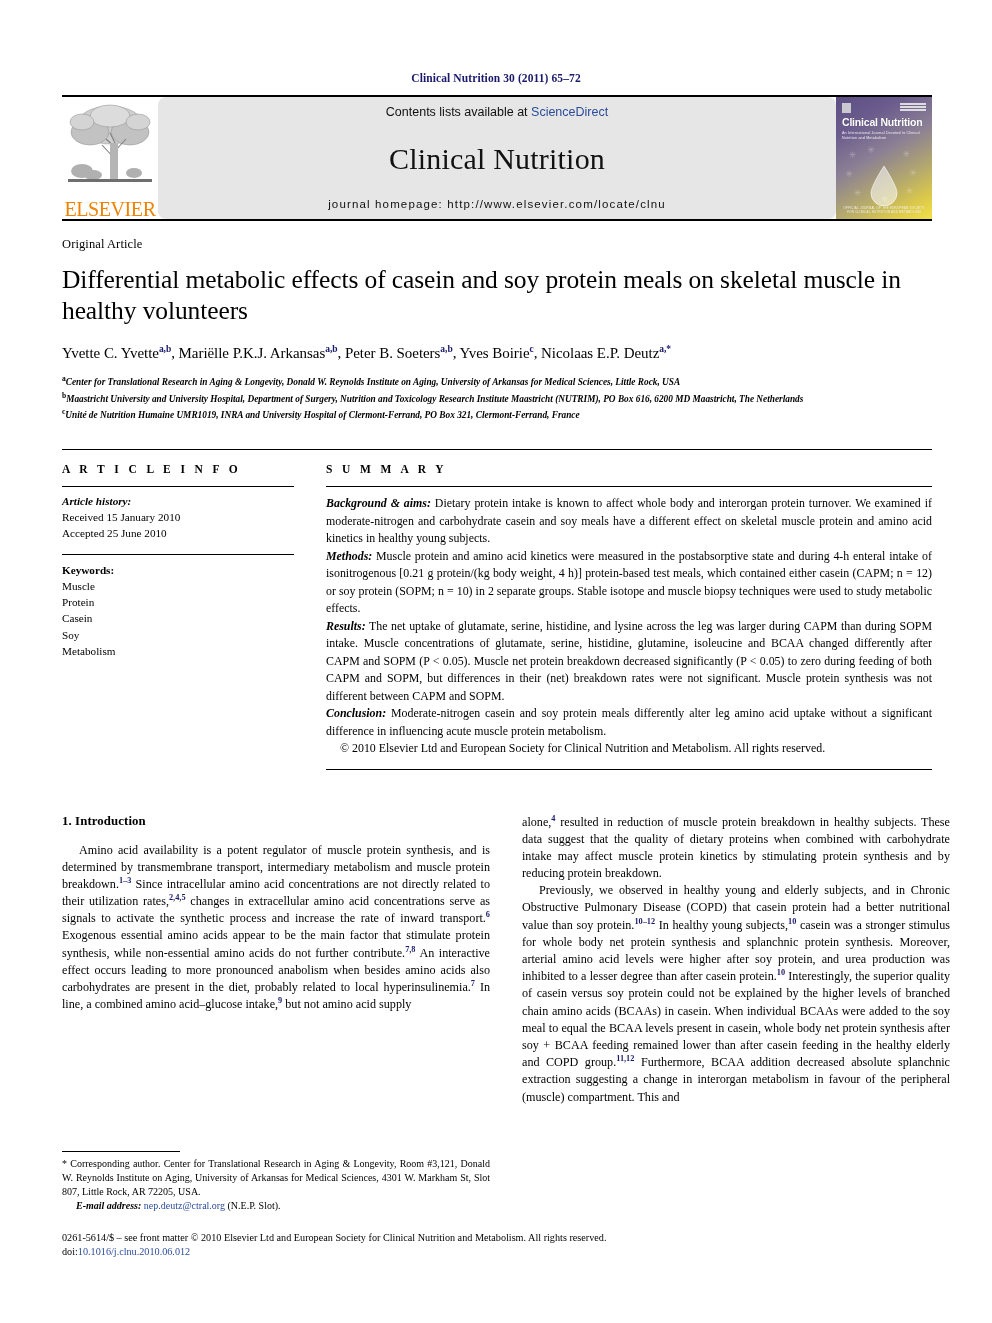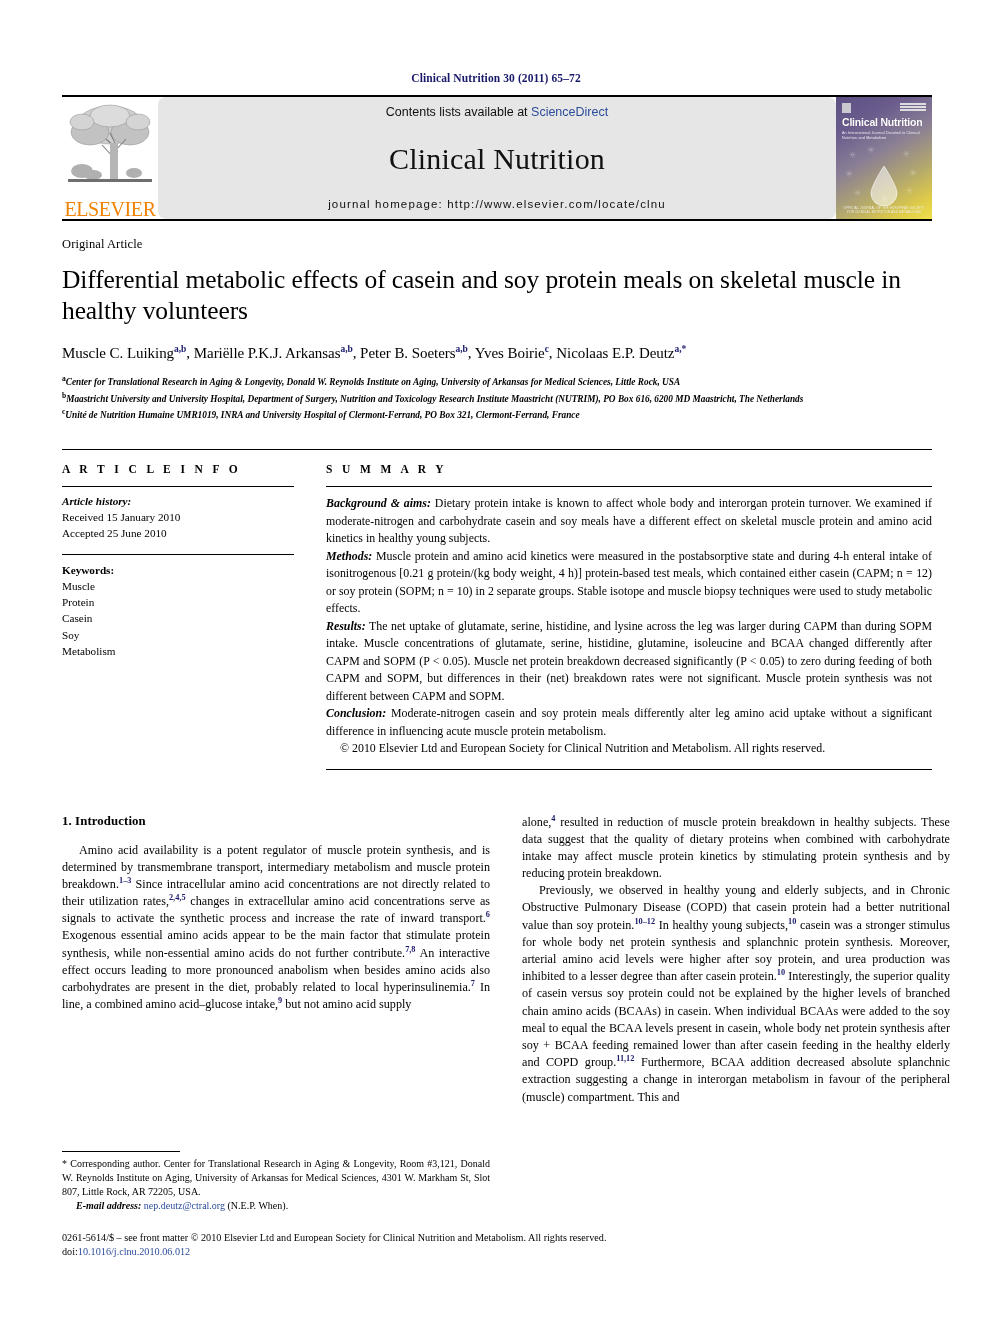--- a/index.html
+++ b/index.html
@@ -271,21 +271,21 @@
     </div>
   </div>
 
   <div class="content">
 
     <div class="article-type">Original Article</div>
 
     <h1 class="article-title">Differential metabolic effects of casein and soy protein meals on skeletal muscle in healthy volunteers</h1>
 
     <div class="authors">
-      <span><span>Muscle C. Luiking</span><sup>a,b</sup></span>, <span><span>Mariëlle P.K.J. Arkansas</span><sup>a,b</sup></span>, <span><span>Peter B. Soeters</span><sup>a,b</sup></span>, <span><span>Yves Boirie</span><sup>c</sup></span>, <span><span>Nicolaas E.P. Deutz</span><sup>a,*</sup></span>
+      <span><span>Yvette C. Yvette</span><sup>a,b</sup></span>, <span><span>Mariëlle P.K.J. Arkansas</span><sup>a,b</sup></span>, <span><span>Peter B. Soeters</span><sup>a,b</sup></span>, <span><span>Yves Boirie</span><sup>c</sup></span>, <span><span>Nicolaas E.P. Deutz</span><sup>a,*</sup></span>
     </div>
 
     <div class="affiliations">
       <div><sup>a</sup><span>Center for Translational Research in Aging &amp; Longevity, Donald W. Reynolds Institute on Aging, University of Arkansas for Medical Sciences, Little Rock, USA</span></div>
       <div><sup>b</sup><span>Maastricht University and University Hospital, Department of Surgery, Nutrition and Toxicology Research Institute Maastricht (NUTRIM), PO Box 616, 6200 MD Maastricht, The Netherlands</span></div>
       <div><sup>c</sup><span>Unité de Nutrition Humaine UMR1019, INRA and University Hospital of Clermont-Ferrand, PO Box 321, Clermont-Ferrand, France</span></div>
     </div>
 
     <div class="info-summary">
 
@@ -325,21 +325,21 @@
     <div class="body-cols">
 
       <div class="bcol" style="height:400px;">
         <div class="sec-title">1. Introduction</div>
         <p class="para"><span>Amino acid availability is a potent regulator of muscle protein synthesis, and is determined by transmembrane transport, intermediary metabolism and muscle protein breakdown.</span><sup>1–3</sup><span> Since intracellular amino acid concentrations are not directly related to their utilization rates,</span><sup>2,4,5</sup><span> changes in extracellular amino acid concentrations serve as signals to activate the synthetic process and increase the rate of inward transport.</span><sup>6</sup><span> Exogenous essential amino acids appear to be the main factor that stimulate protein synthesis, while non-essential amino acids do not further contribute.</span><sup>7,8</sup><span> An interactive effect occurs leading to more pronounced anabolism when besides amino acids also carbohydrates are present in the diet, probably related to local hyperinsulinemia.</span><sup>7</sup><span> In line, a combined amino acid–glucose intake,</span><sup>9</sup><span> but not amino acid supply</span></p>
 
         <div class="foot-wrap">
           <div class="foot-rule"></div>
           <div class="footnote">
             <span class="star">*</span><span> Corresponding author. Center for Translational Research in Aging &amp; Longevity, Room #3,121, Donald W. Reynolds Institute on Aging, University of Arkansas for Medical Sciences, 4301 W. Markham St, Slot 807, Little Rock, AR 72205, USA.</span>
-            <div style="text-indent:14px;"><span class="email-lbl">E-mail address:</span> <span class="link">nep.deutz@ctral.org</span><span> (N.E.P. When).</span></div>
+            <div style="text-indent:14px;"><span class="email-lbl">E-mail address:</span> <span class="link">nep.deutz@ctral.org</span><span> (N.E.P. Slot).</span></div>
           </div>
         </div>
       </div>
 
       <div class="bcol" style="height:400px;">
         <p class="para" style="text-indent:0;"><span>alone,</span><sup>4</sup><span> resulted in reduction of muscle protein breakdown in healthy subjects. These data suggest that the quality of dietary proteins when combined with carbohydrate intake may affect muscle protein kinetics by stimulating protein synthesis and by reducing protein breakdown.</span></p>
         <p class="para"><span>Previously, we observed in healthy young and elderly subjects, and in Chronic Obstructive Pulmonary Disease (COPD) that casein protein had a better nutritional value than soy protein.</span><sup>10–12</sup><span> In healthy young subjects,</span><sup>10</sup><span> casein was a stronger stimulus for whole body net protein synthesis and splanchnic protein synthesis. Moreover, arterial amino acid levels were higher after soy protein, and urea production was inhibited to a lesser degree than after casein protein.</span><sup>10</sup><span> Interestingly, the superior quality of casein versus soy protein could not be explained by the higher levels of branched chain amino acids (BCAAs) in casein. When individual BCAAs were added to the soy meal to equal the BCAA levels present in casein, whole body net protein synthesis after soy + BCAA feeding remained lower than after casein feeding in the healthy elderly and COPD group.</span><sup>11,12</sup><span> Furthermore, BCAA addition decreased absolute splanchnic extraction suggesting a change in interorgan metabolism in favour of the peripheral (muscle) compartment. This and</span></p>
       </div>
     </div>
 

